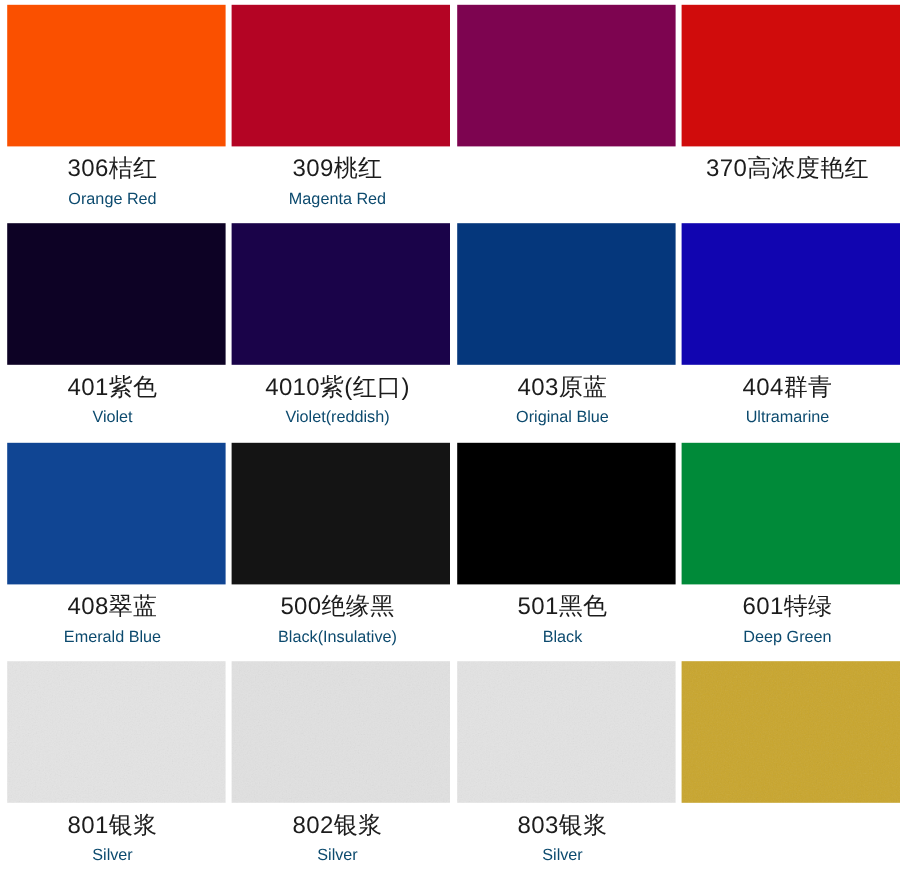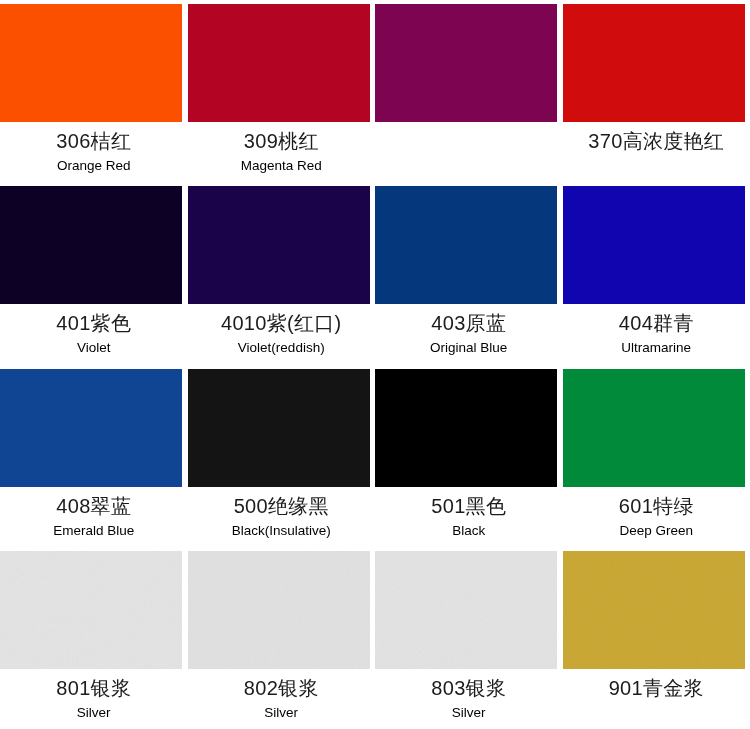--- a/index.html
+++ b/index.html
@@ -23,21 +23,21 @@
     display: flex;
     flex-direction: row;
     width: 750px;
     height: 182.25px;
   }
   .swatch-cell {
     width: 187.5px;
     height: 182.25px;
     display: flex;
     flex-direction: column;
-    align-items: flex-start;
+    align-items: flex-end;
     box-sizing: border-box;
   }
   .swatch-chip {
     width: 182px;
     height: 118px;
     margin-top: 4px;
     position: relative;
     overflow: hidden;
   }
   .swatch-chip .grain {
@@ -53,21 +53,21 @@
   .label-cn {
     font-size: 20px;
     color: #1c1c1c;
     line-height: 1.45;
     margin-top: 5px;
     letter-spacing: 0.3px;
     white-space: nowrap;
   }
   .label-en {
     font-size: 13.5px;
-    color: #000000;
+    color: #0c4a6e;
     line-height: 1.4;
     margin-top: 1px;
     white-space: nowrap;
   }
 </style>
 </head>
 <body>
 
 <svg width="0" height="0" style="position:absolute" aria-hidden="true">
   <defs>
@@ -201,17 +201,16 @@
           <div class="label-en">Silver</div>
         </div>
       </div>
       <div class="swatch-cell">
         <div class="swatch-chip" style="background: rgb(201, 166, 46);">
           <div class="grain"><svg width="182" height="118" preserveAspectRatio="none">
               <rect width="182" height="118" filter="url(#metal-grain)" opacity="0.22"></rect>
             </svg></div>
         </div>
         <div class="swatch-label">
-          <div class="label-cn">901青金浆</div>
         </div>
       </div>
     </div>
   </div>
 
 </body></html>

